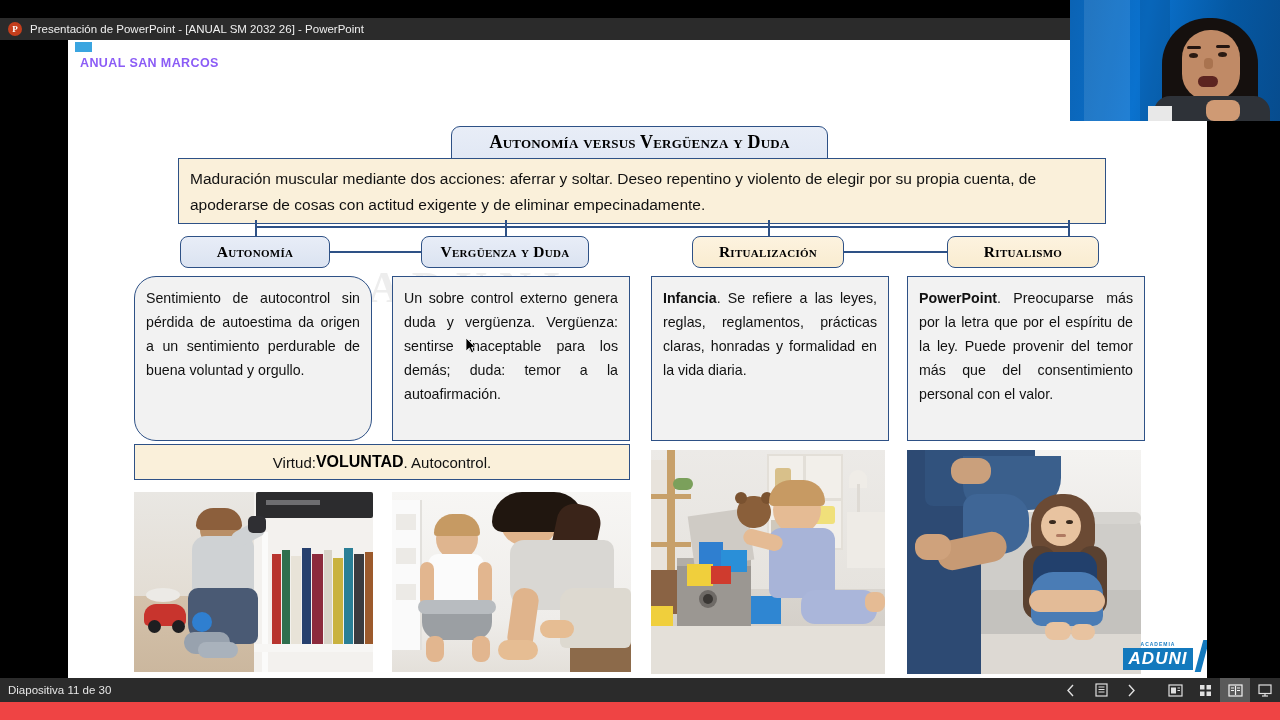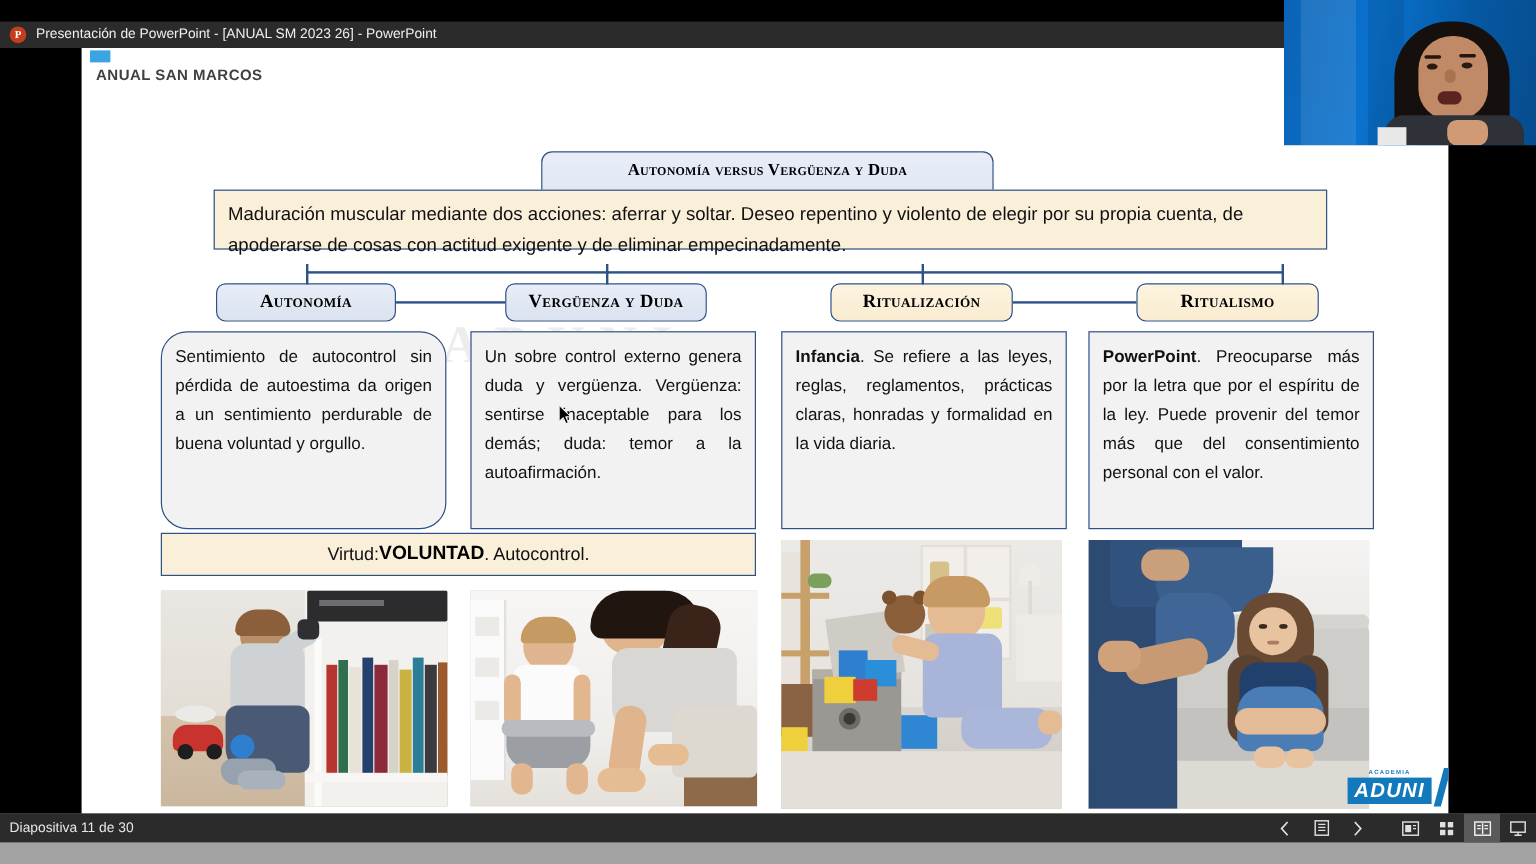--- a/index.html
+++ b/index.html
@@ -25,21 +25,21 @@
   .titlebar-text { color:#efefef; font-size:11.5px; white-space:nowrap; }
 
   
   .slide {
     position:absolute; left:68px; top:40px; width:1139px; height:638px;
     background:#fff; overflow:hidden;
   }
 
   .brand {
     position:absolute; left:12px; top:16px;
-    color:#404040; font-size:12.5px; font-weight:bold; letter-spacing:.4px;
+    color:#8b5cf6; font-size:12.5px; font-weight:bold; letter-spacing:.4px;
   }
   .brand-tab {
     position:absolute; left:7px; top:2px; width:17px; height:10px;
     background:#3aa5e0;
   }
 
   
   .watermark {
     position:absolute; left:300px; top:222px;
     font-size:44px; font-weight:bold; letter-spacing:12px;
@@ -50,25 +50,25 @@
   .titlebox {
     position:absolute; left:383px; top:86px; width:377px; height:58px;
     background:linear-gradient(180deg,#e8edf7 0%, #dce4f2 100%);
     border:1.6px solid #2e5186; border-radius:9px;
     display:flex; flex-direction:column; align-items:center; justify-content:center;
     color:#000;
   }
   .titlebox .line {
     font-family:"Liberation Serif", serif;
     font-variant: small-caps; font-weight:bold;
-    font-size:14px; line-height:25px; letter-spacing:.2px; white-space:nowrap;text-align:right;
+    font-size:18px; line-height:25px; letter-spacing:.2px; white-space:nowrap;text-align:right;
   }
 
   .descbox {
-    position:absolute; left:110px; top:118px; width:928px; height:50px;
+    position:absolute; left:110px; top:118px; width:928px; height:66px;
     background:#faf0da; border:1.6px solid #2e5186;
     padding:7px 11px 0 11px;
   }
   .descbox p {
     font-size:15.5px; line-height:26px; color:#111; text-align:left;
   }
 
   .catbox {
     position:absolute; height:32px;
     border:1.6px solid #2e5186; border-radius:8px;
@@ -169,21 +169,21 @@
   .wc-cup { position:absolute; left:78px; top:106px; width:24px; height:15px;
     background:#e8e8e8; }
   .wc-hand { position:absolute; left:136px; top:100px; width:34px; height:21px;
     background:#cf9a74; border-radius:8px; }
 
   
   .cursor { position:absolute; left:466px; top:338px; width:11px; height:16px; }
 
   
   .statusbar {
-    position:absolute; left:0; bottom:0; width:1280px; height:42px; background:#a3a3a3;
+    position:absolute; left:0; bottom:0; width:1280px; height:42px; background:#ef4444;
   }
   .status-inner {
     position:absolute; left:0; top:0; width:1280px; height:24px;
     background:#2b2b2b; display:flex; align-items:center;
   }
   .status-text { color:#e6e6e6; font-size:11.5px; padding-left:8px; }
   .status-right { margin-left:auto; display:flex; align-items:center; height:24px; }
   .sb-btn {
     width:30px; height:24px; display:flex; align-items:center; justify-content:center;
     color:#e0e0e0;
@@ -191,21 +191,21 @@
   .sb-btn.active { background:#5a5a5a; }
   .sb-gap { width:14px; }
 </style>
 </head>
 <body>
 
 <div id="app">
 
   <div class="titlebar">
     <div class="pp-icon">P</div>
-    <div class="titlebar-text">Presentación de PowerPoint - [ANUAL SM 2023 26] - PowerPoint</div>
+    <div class="titlebar-text">Presentación de PowerPoint - [ANUAL SM 2032 26] - PowerPoint</div>
   </div>
 
   <div class="slide">
 
     <div class="brand-tab"></div>
     <div class="brand">ANUAL SAN MARCOS</div>
 
     <div class="watermark">ADUNI</div>
 
     <div class="titlebox">

